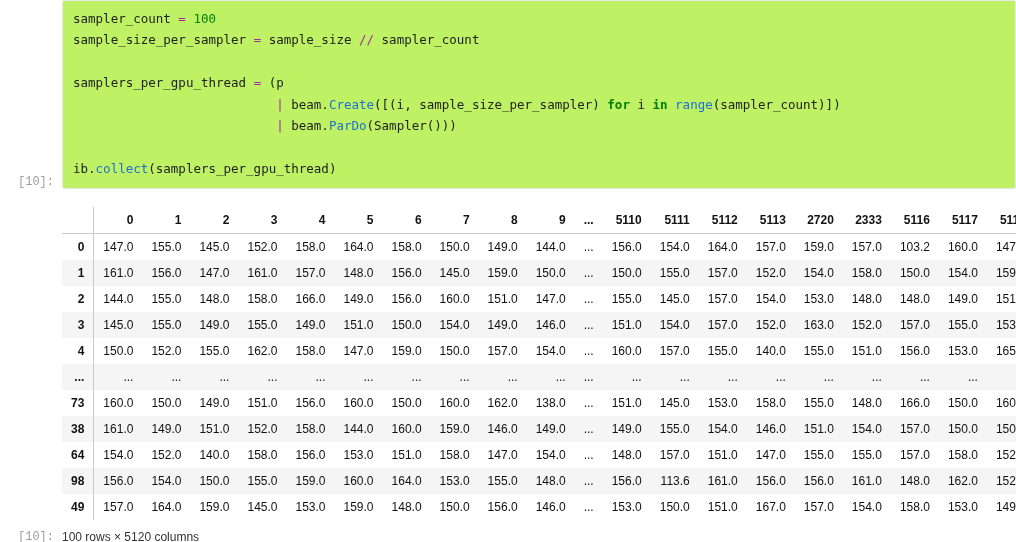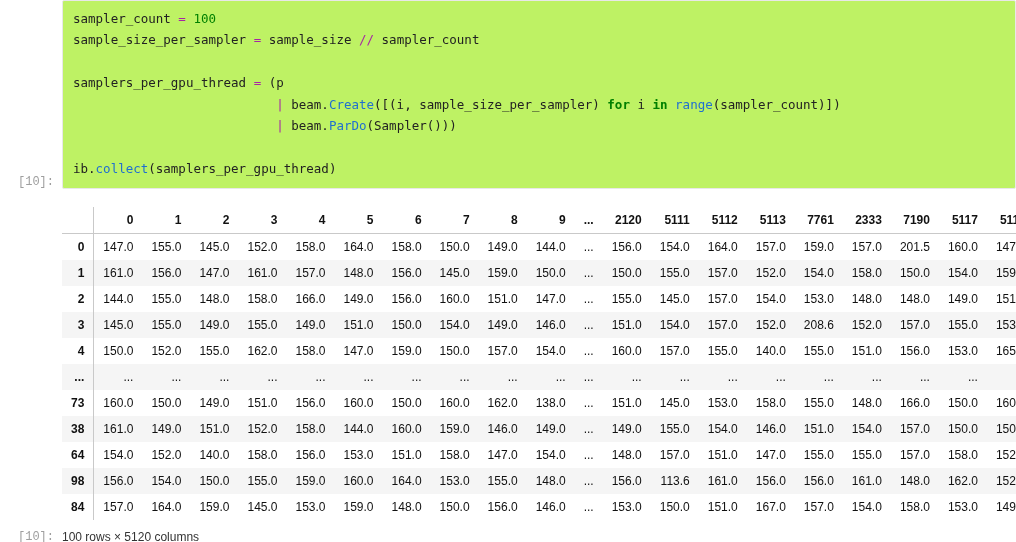--- a/index.html
+++ b/index.html
@@ -112,27 +112,27 @@
             <th>1</th>
             <th>2</th>
             <th>3</th>
             <th>4</th>
             <th>5</th>
             <th>6</th>
             <th>7</th>
             <th>8</th>
             <th>9</th>
             <th>...</th>
-            <th>2120</th>
+            <th>5110</th>
             <th>5111</th>
             <th>5112</th>
             <th>5113</th>
-            <th>7761</th>
+            <th>2720</th>
             <th>2333</th>
-            <th>7190</th>
+            <th>5116</th>
             <th>5117</th>
             <th>5118</th>
           </tr>
         </thead>
         <tbody>
           <tr>
             <th>0</th>
             <td>147.0</td>
             <td>155.0</td>
             <td>145.0</td>
@@ -143,21 +143,21 @@
             <td>150.0</td>
             <td>149.0</td>
             <td>144.0</td>
             <td>...</td>
             <td>156.0</td>
             <td>154.0</td>
             <td>164.0</td>
             <td>157.0</td>
             <td>159.0</td>
             <td>157.0</td>
-            <td>201.5</td>
+            <td>103.2</td>
             <td>160.0</td>
             <td>147.0</td>
           </tr>
           <tr>
             <th>1</th>
             <td>161.0</td>
             <td>156.0</td>
             <td>147.0</td>
             <td>161.0</td>
             <td>157.0</td>
@@ -210,21 +210,21 @@
             <td>151.0</td>
             <td>150.0</td>
             <td>154.0</td>
             <td>149.0</td>
             <td>146.0</td>
             <td>...</td>
             <td>151.0</td>
             <td>154.0</td>
             <td>157.0</td>
             <td>152.0</td>
-            <td>208.6</td>
+            <td>163.0</td>
             <td>152.0</td>
             <td>157.0</td>
             <td>155.0</td>
             <td>153.0</td>
           </tr>
           <tr>
             <th>4</th>
             <td>150.0</td>
             <td>152.0</td>
             <td>155.0</td>
@@ -355,21 +355,21 @@
             <td>113.6</td>
             <td>161.0</td>
             <td>156.0</td>
             <td>156.0</td>
             <td>161.0</td>
             <td>148.0</td>
             <td>162.0</td>
             <td>152.0</td>
           </tr>
           <tr>
-            <th>84</th>
+            <th>49</th>
             <td>157.0</td>
             <td>164.0</td>
             <td>159.0</td>
             <td>145.0</td>
             <td>153.0</td>
             <td>159.0</td>
             <td>148.0</td>
             <td>150.0</td>
             <td>156.0</td>
             <td>146.0</td>

